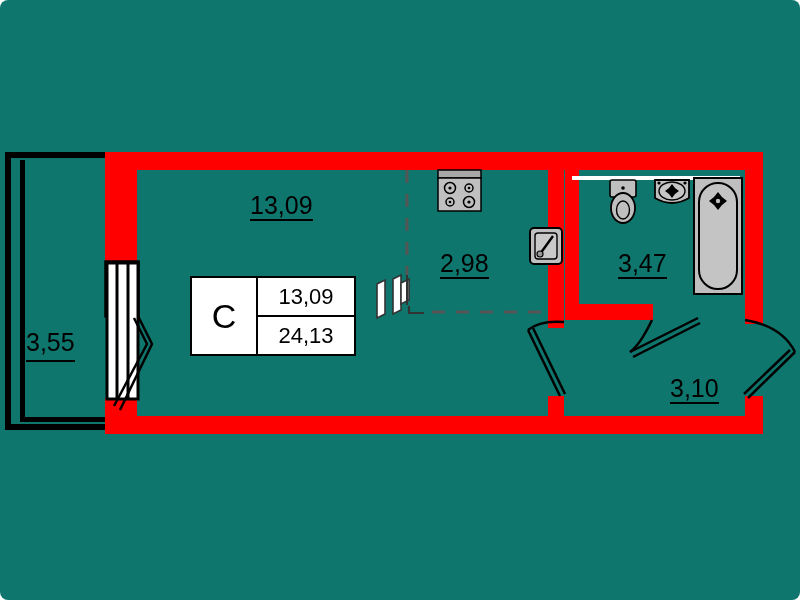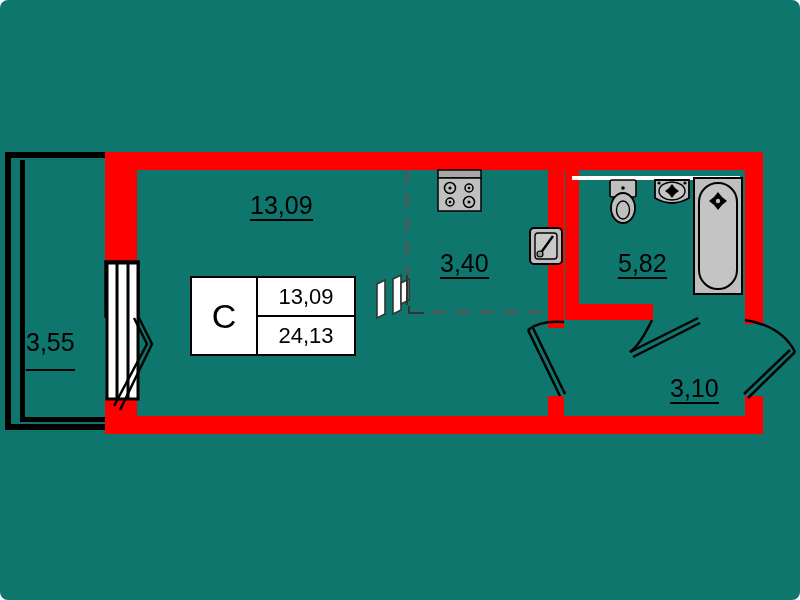--- a/index.html
+++ b/index.html
@@ -41,21 +41,21 @@
     position: absolute;
     font-family: "Liberation Sans", sans-serif;
     font-size: 25px;
     color: #000000;
     text-align: center;
     line-height: 1.12;
   }
   .balcony-label span {
     display: block;
     border-bottom: 2px solid #000000;
-    padding-bottom: 13px;
+    padding-bottom: 4px;
   }
   
   .summary-table {
     position: absolute;
     left: 190px;
     top: 276px;
     width: 166px;
     height: 80px;
     border: 2px solid #000000;
     box-sizing: border-box;
@@ -219,23 +219,23 @@
     <g>
       <path d="M 745 320 Q 782 326 795 352" fill="none" stroke="#000000" stroke-width="2.5"></path>
       <path d="M 795 352 L 748 398" fill="none" stroke="#000000" stroke-width="2.5"></path>
       <path d="M 790 350 L 744 394" fill="none" stroke="#000000" stroke-width="2.5"></path>
     </g>
 
   </svg>
 
   <div class="area-label" style="left:250px; top:192px;">13,09</div>
 
-  <div class="area-label" style="left:440px; top:250px;">3,40</div>
-
-  <div class="area-label" style="left:618px; top:250px;">5,82</div>
+  <div class="area-label" style="left:440px; top:250px;">2,98</div>
+
+  <div class="area-label" style="left:618px; top:250px;">3,47</div>
 
   <div class="area-label" style="left:670px; top:375px;">3,10</div>
 
   <div class="balcony-label" style="left:26px; top:328px;">
     <span>3,55</span>
   </div>
 
   <div class="summary-table">
     <div class="summary-type">C</div>
     <div class="summary-rows">

